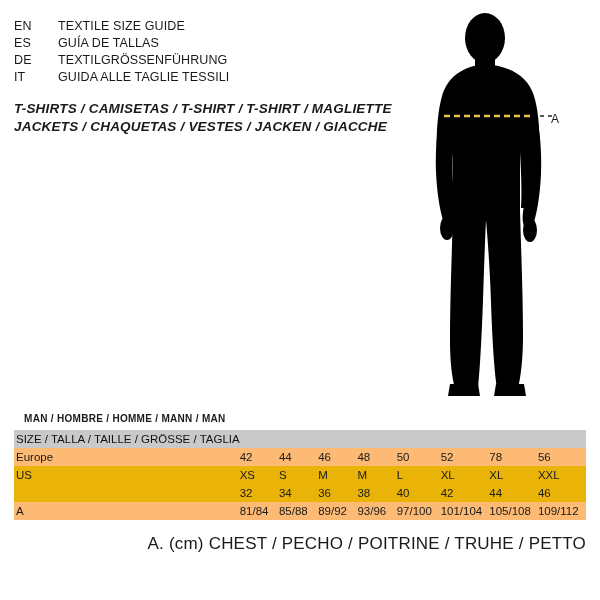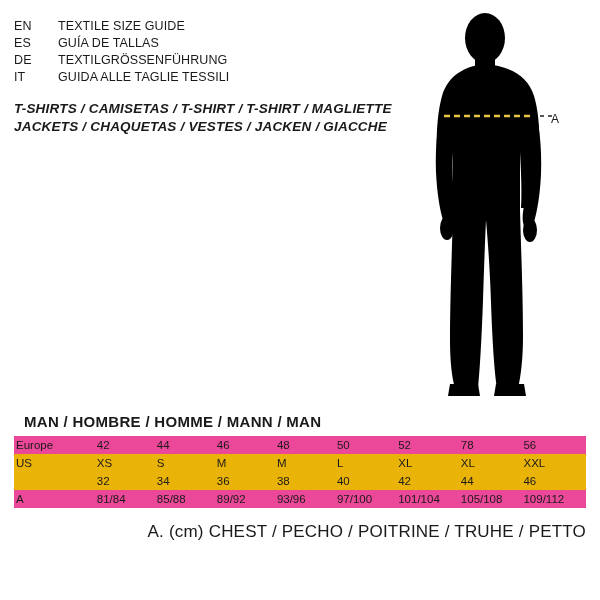--- a/index.html
+++ b/index.html
@@ -76,21 +76,21 @@
   }
 
   
   .table-section {
     position: absolute;
     left: 14px;
     top: 413px;
     width: 572px;
   }
   .table-title {
-    font-size: 15px;
+    font-size: 10px;
     font-weight: bold;
     letter-spacing: 0.3px;
     margin-bottom: 6px;
     padding-left: 10px;
   }
   table.size-table {
     border-collapse: collapse;
     width: 572px;
     font-size: 11.5px;
   }
@@ -102,21 +102,21 @@
   table.size-table tr.head td {
     background: #c9c9c9;
     font-weight: normal;
     color: #111;
     padding-left: 0;
   }
   table.size-table tr.shade td {
     background: #eab308;
   }
   table.size-table tr.plain td {
-    background: #ec4899;
+    background: #fdba74;
   }
   td.label-col {
     width: 92px;
     padding-left: 2px !important;
   }
   td.val {
     width: 68px;
     text-align: left;
   }
   .footnote {
@@ -205,20 +205,31 @@
 
       <line x1="140" y1="106" x2="156" y2="106" stroke="#222222" stroke-width="1.6" stroke-dasharray="4 4"></line>
     </svg>
     <div class="measure-label">A</div>
   </div>
 
   <div class="table-section">
     <div class="table-title">MAN / HOMBRE / HOMME / MANN / MAN</div>
     <table class="size-table">
       <tbody>
+        <tr class="head">
+          <td class="label-col">SIZE / TALLA / TAILLE / GRÖSSE / TAGLIA</td>
+          <td class="val"></td>
+          <td class="val"></td>
+          <td class="val"></td>
+          <td class="val"></td>
+          <td class="val"></td>
+          <td class="val"></td>
+          <td class="val"></td>
+          <td class="val"></td>
+        </tr>
 
         <tr class="plain">
           <td class="label-col">Europe</td>
           <td class="val">42</td>
           <td class="val">44</td>
           <td class="val">46</td>
           <td class="val">48</td>
           <td class="val">50</td>
           <td class="val">52</td>
           <td class="val">78</td>

